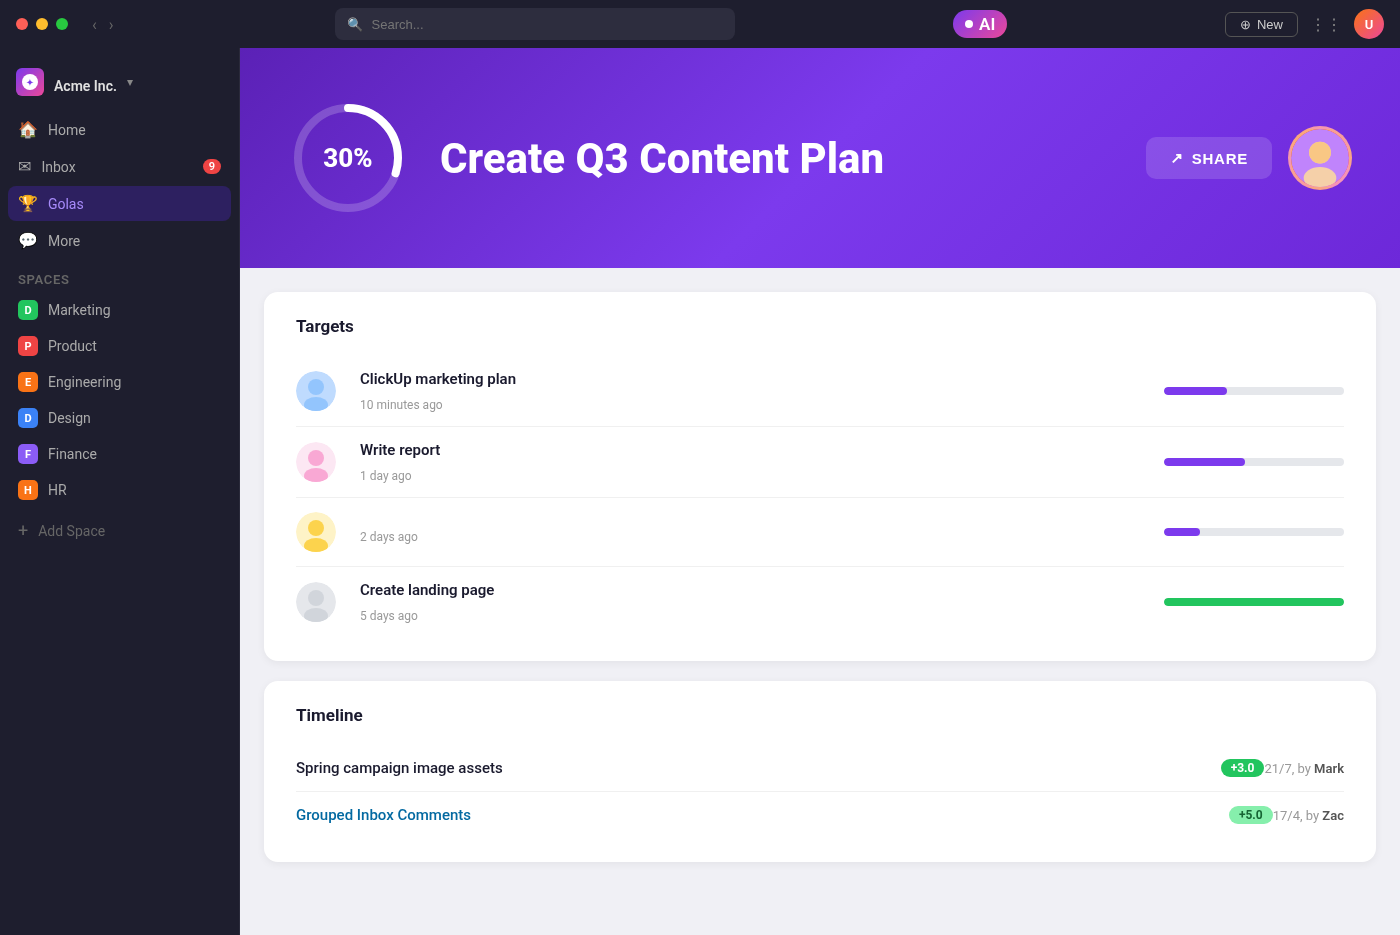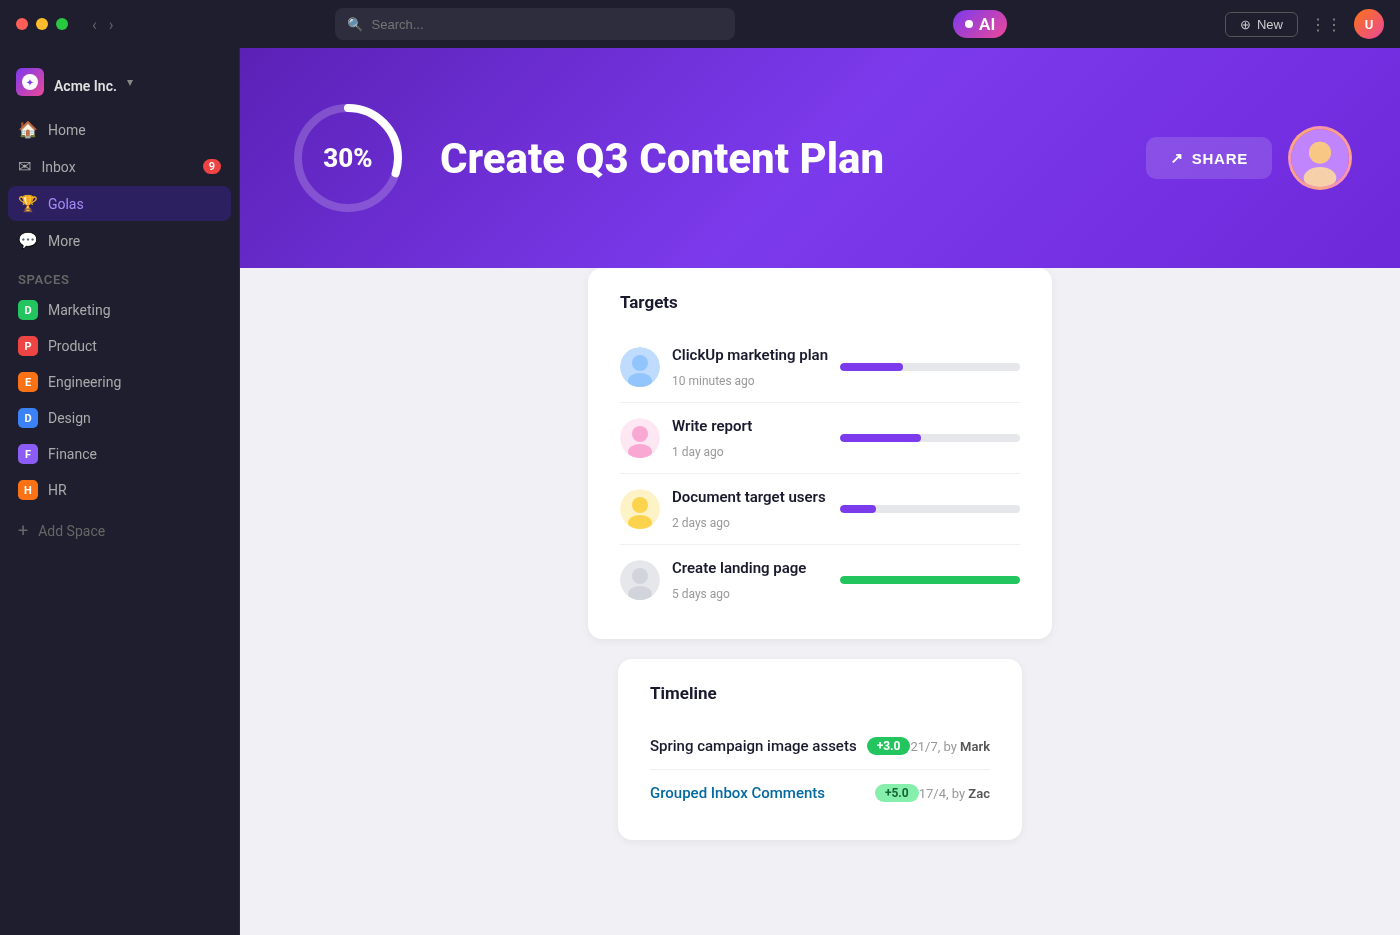--- a/index.html
+++ b/index.html
@@ -298,43 +298,43 @@
       border-radius: 50%;
       border: 3px solid rgba(255,255,255,0.4);
       background: linear-gradient(135deg, #f97316, #ec4899);
       overflow: hidden;
       display: flex; align-items: center; justify-content: center;
       font-size: 22px;
     }
 
     
     .cards-area {
+      padding: 24px;
       display: flex;
       flex-direction: column;
       gap: 20px;
-      align-items: center;
     }
     .card {
       background: white;
       border-radius: 14px;
       padding: 24px 32px;
       box-shadow: 0 2px 8px rgba(0,0,0,0.06);
     }
     .card-title {
       font-size: 17px;
       font-weight: 700;
       color: #1a1a2e;
       margin-bottom: 20px;
     }
 
     
     .target-item {
       display: flex;
       align-items: center;
-      gap: 12px;
+      gap: 24px;
       padding: 14px 0;
       border-bottom: 1px solid #f0f0f0;
     }
     .target-item:last-child { border-bottom: none; }
     .target-avatar {
       width: 40px; height: 40px;
       border-radius: 50%;
       flex-shrink: 0;
       overflow: hidden;
     }
@@ -561,21 +561,20 @@
 
         <div class="target-item">
           <div class="target-avatar">
             <svg width="40" height="40" viewBox="0 0 40 40">
                 <circle cx="20" cy="20" r="20" fill="#fef3c7"></circle>
                 <circle cx="20" cy="16" r="8" fill="#fcd34d"></circle>
                 <ellipse cx="20" cy="34" rx="12" ry="8" fill="#fcd34d"></ellipse>
               </svg>
           </div>
           <div class="target-info">
-            <div class="target-name">Document target users</div>
             <div class="target-time">2 days ago</div>
           </div>
           <div class="target-progress">
             <div class="target-progress-fill" style="width:20%; background:#7c3aed;"></div>
           </div>
         </div>
 
         <div class="target-item">
           <div class="target-avatar">
             <svg width="40" height="40" viewBox="0 0 40 40">

